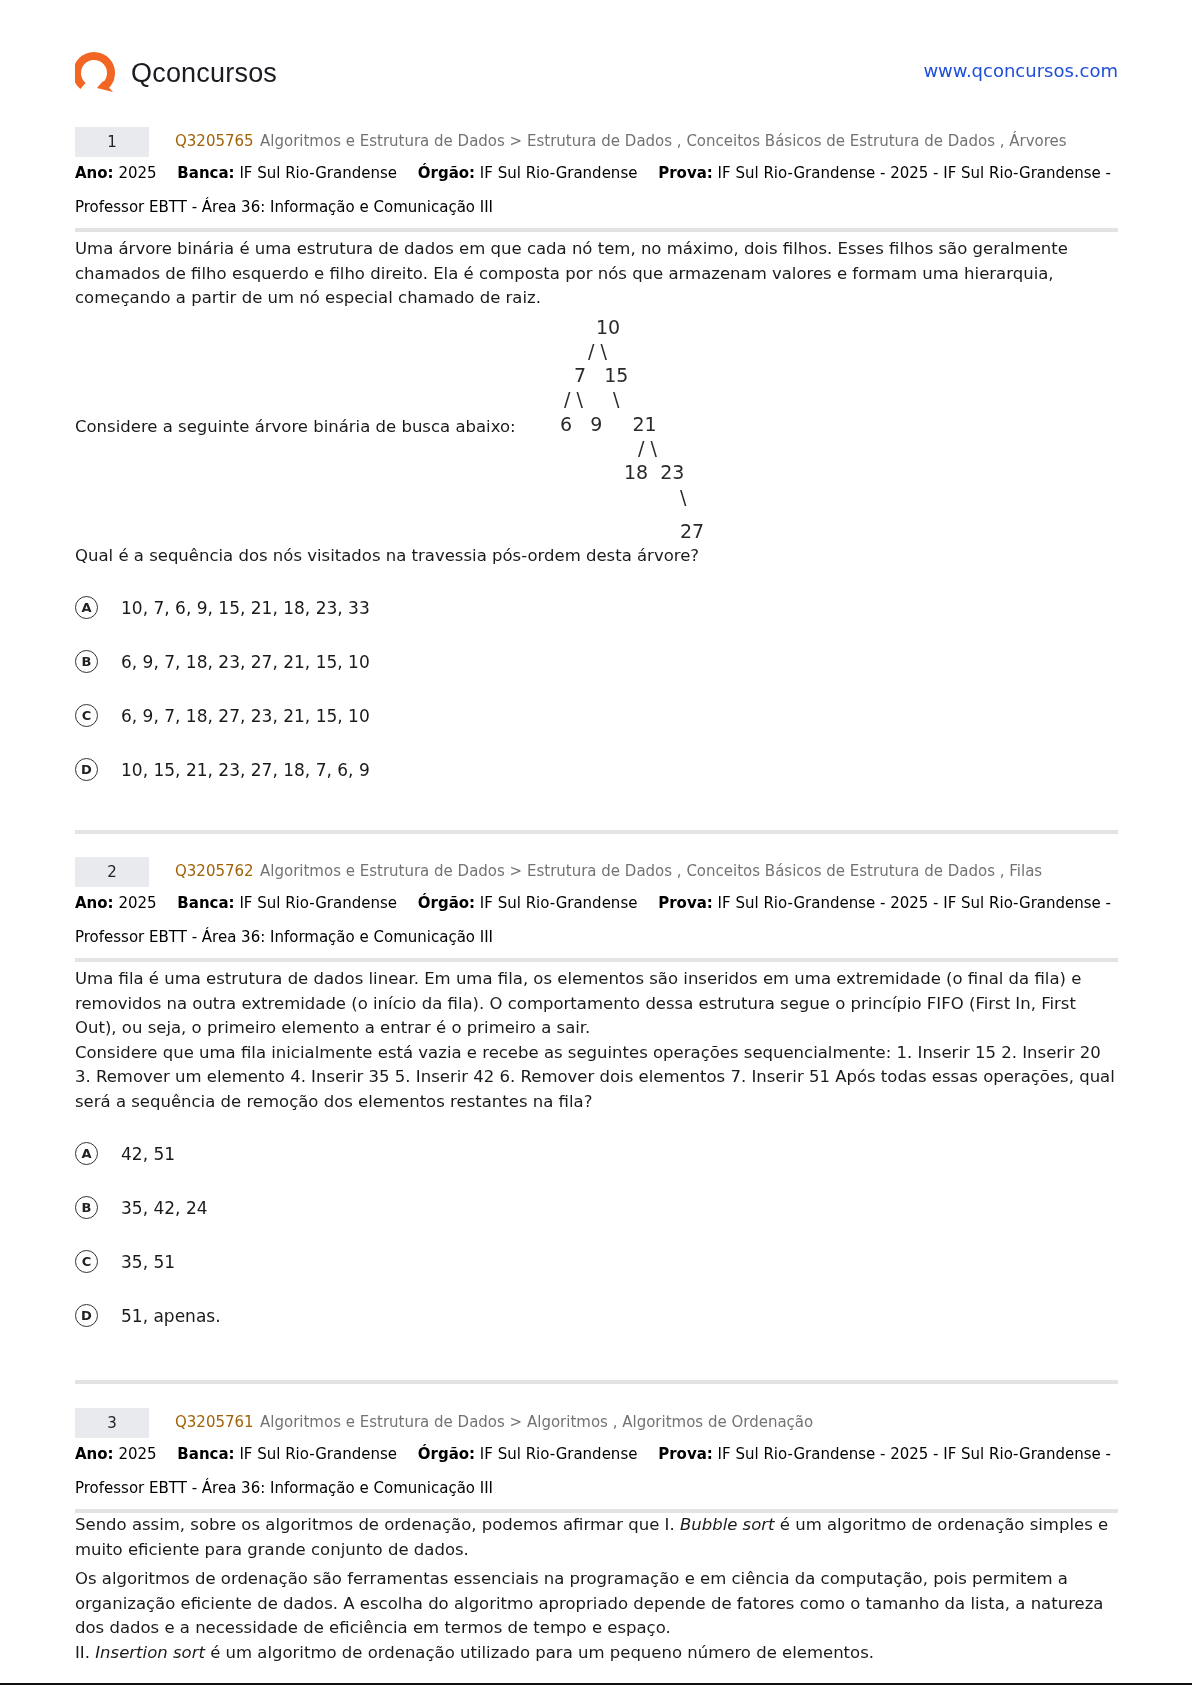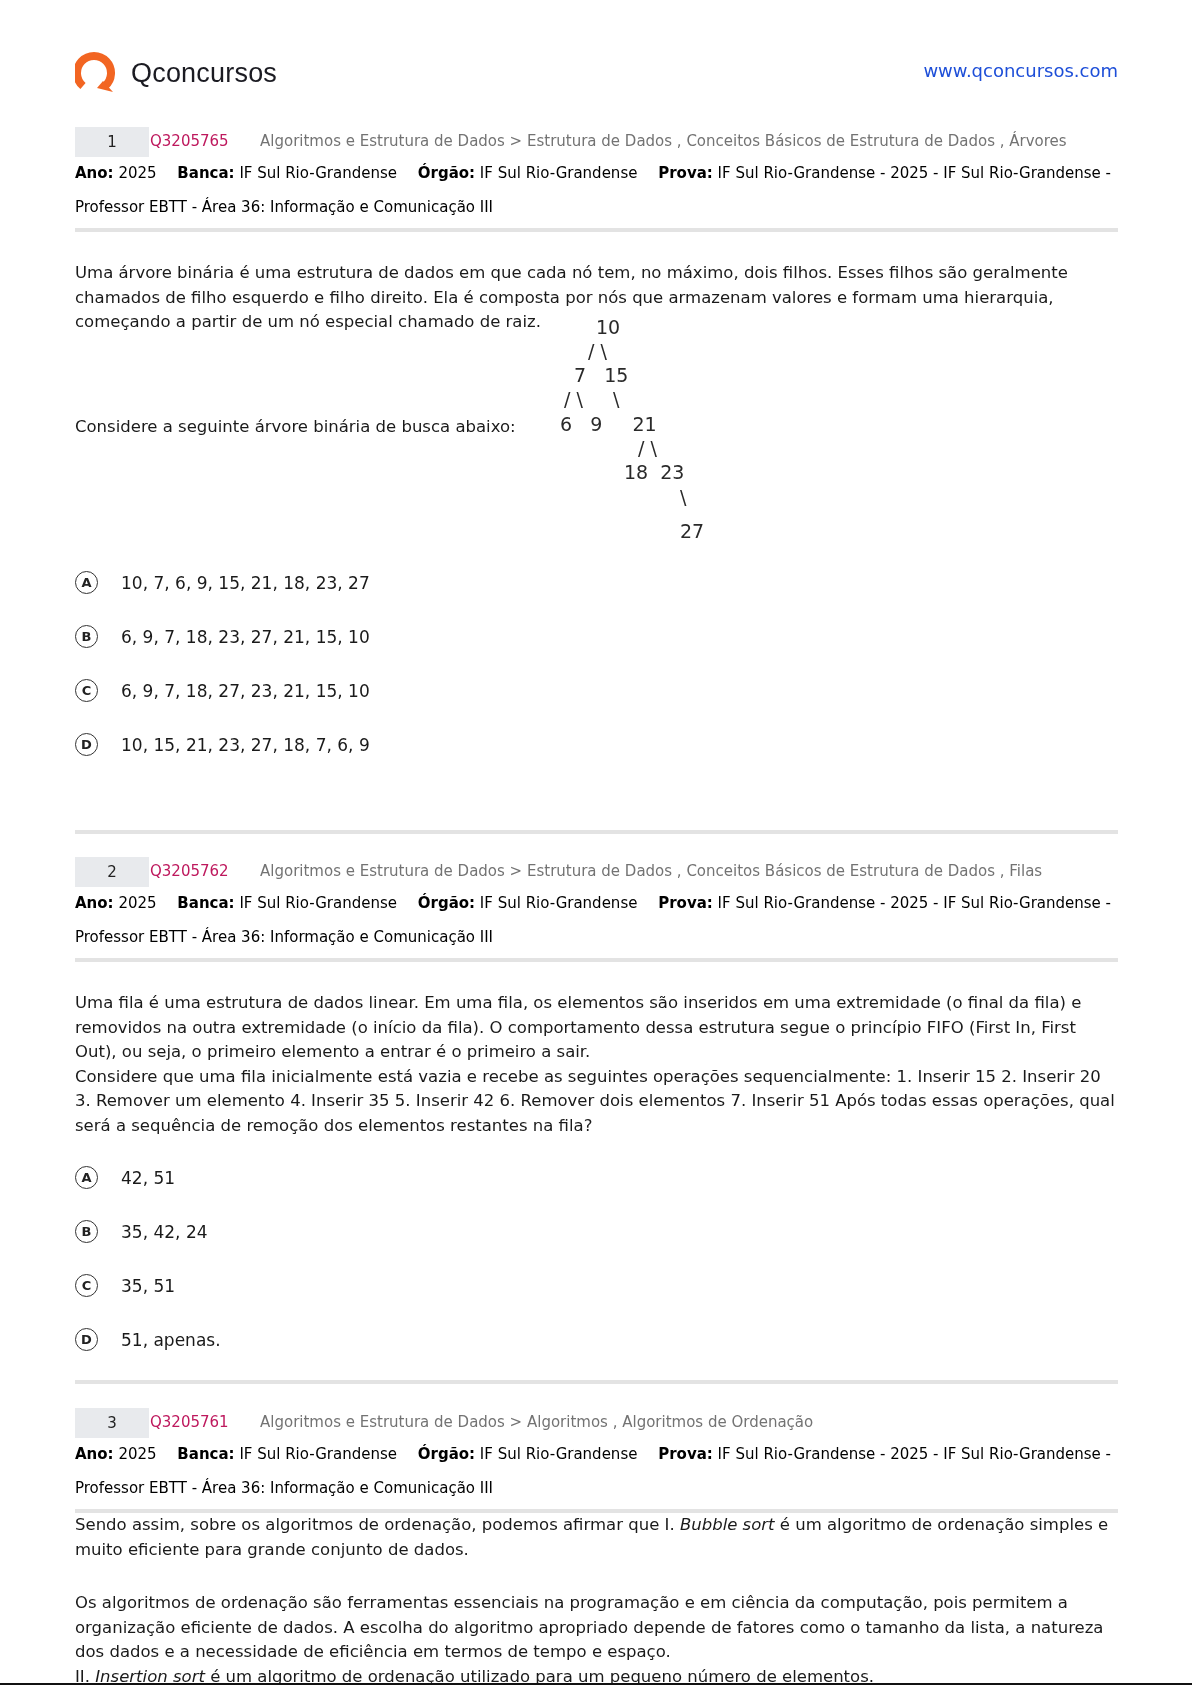--- a/index.html
+++ b/index.html
@@ -8,27 +8,27 @@
   .header { position:absolute; left:75px; top:48px; width:1043px; height:52px; }
   .logo { position:absolute; left:0; top:0; width:44px; height:46px; }
   .brand { position:absolute; left:56px; top:10px; font-family:"Liberation Sans",sans-serif;
            font-size:27px; font-weight:500; color:#1b1b22; letter-spacing:0.2px; }
   .site-url { position:absolute; right:0; top:12px; font-size:18px; color:#1d4ed8; }
 
   .q { position:absolute; left:75px; width:1043px; }
   .q-head { position:relative; height:30px; }
   .q-num { position:absolute; left:0; top:0; width:74px; height:30px; background:#e8eaed;
            text-align:center; line-height:30px; font-size:15px; color:#222; }
-  .q-code { position:absolute; left:75px; top:5px; font-size:15px; color:#be185d; }
+  .q-code { position:absolute; left:100px; top:5px; font-size:15px; color:#a16207; }
   .q-topic { position:absolute; left:185px; top:5px; font-size:15px; color:#737373; white-space:nowrap; }
   .meta { font-size:15px; color:#000000; white-space:nowrap; line-height:30px; }
   .meta b { font-weight:bold; }
   .meta .sp { display:inline-block; width:16px; }
   .rule { height:4px; background:#e3e3e3; margin-top:6px; }
-  .body-text { font-size:16.5px; line-height:24.5px; color:#1a1a1a; margin-top:29px; }
+  .body-text { font-size:16.5px; line-height:24.5px; color:#1a1a1a; margin-top:5px; }
   .opts { margin-top:18px; }
   .opt { position:relative; height:54px; }
   .opt .circ { position:absolute; left:0; top:0; width:21px; height:21px; border:1.6px solid #333;
                border-radius:50%; text-align:center; line-height:21px; font-size:13px; font-weight:bold; color:#222; }
   .opt .otxt { position:absolute; left:46px; top:0; font-size:17px; line-height:24px; color:#1a1a1a; }
   .sep { position:absolute; left:75px; width:1043px; height:4px; background:#e3e3e3; }
 
   .tree { position:absolute; left:560px; top:316px; width:160px; height:220px;
           font-family:"DejaVu Sans",sans-serif; font-size:19px; color:#2a2a2a; }
   .tree span { position:absolute; white-space:pre;text-align:right; }
@@ -73,24 +73,25 @@
   <span style="left:14px; top:48px;">7   15</span>
   <span style="left:4px; top:72px;">/ \     \</span>
   <span style="left:0px; top:97px;">6   9     21</span>
   <span style="left:78px; top:121px;">/ \</span>
   <span style="left:64px; top:145px;">18  23</span>
   <span style="left:120px; top:170px;">\</span>
   <span style="left:120px; top:204px;">27</span>
 </div>
 
 <div class="q" style="top:544px;">
+  <div class="body-text" style="margin-top:0;">Qual é a sequência dos nós visitados na travessia pós-ordem desta árvore?</div>
   <div class="opts" style="margin-top:27px;">
     <div class="opt">
       <span class="circ">A</span>
-      <span class="otxt">10, 7, 6, 9, 15, 21, 18, 23, 27</span>
+      <span class="otxt">10, 7, 6, 9, 15, 21, 18, 23, 33</span>
     </div>
     <div class="opt">
       <span class="circ">B</span>
       <span class="otxt">6, 9, 7, 18, 23, 27, 21, 15, 10</span>
     </div>
     <div class="opt">
       <span class="circ">C</span>
       <span class="otxt">6, 9, 7, 18, 27, 23, 21, 15, 10</span>
     </div>
     <div class="opt">

